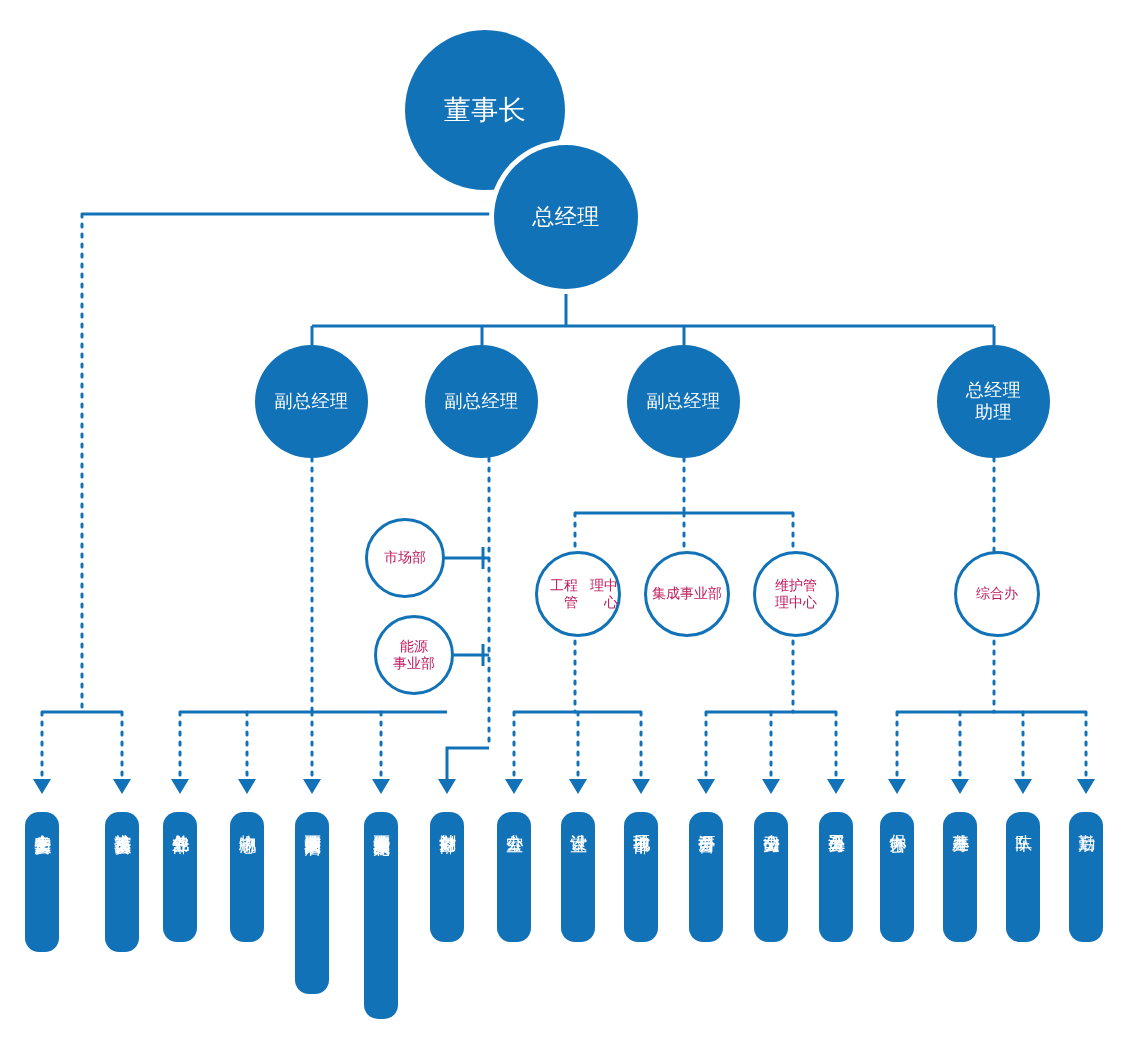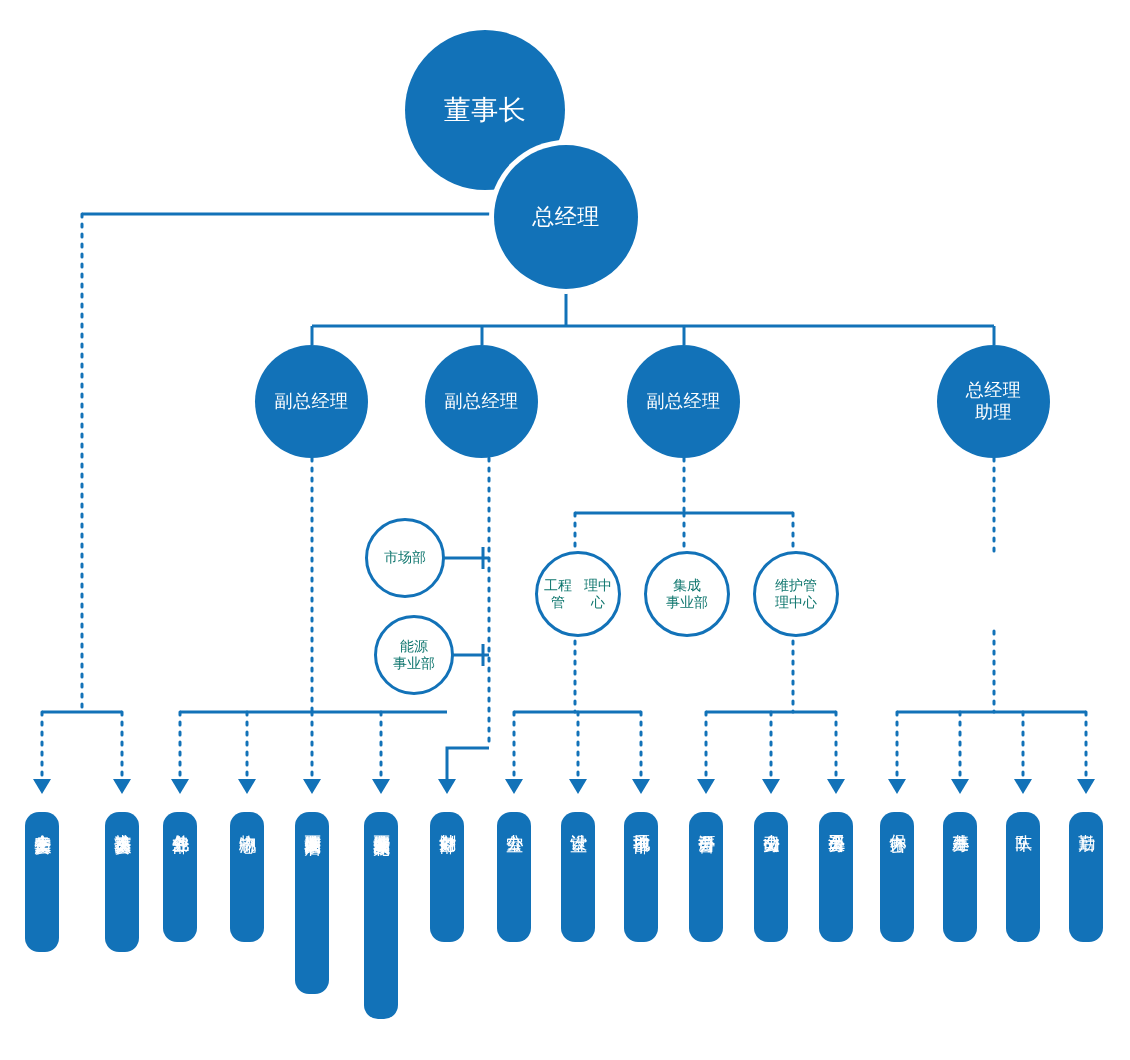--- a/index.html
+++ b/index.html
@@ -9,22 +9,22 @@
 
   
   .fcircle{position:absolute;border-radius:50%;background:#1272B8;color:#ffffff;
            display:flex;align-items:center;justify-content:center;text-align:center;
            line-height:1.22;font-weight:400;letter-spacing:.5px;}
   .fcircle.top{z-index:5;}
   .fcircle.gm{z-index:6;box-shadow:0 0 0 5px #ffffff;}
 
   
   .ocircle{position:absolute;border-radius:50%;background:#ffffff;
-           border:3px solid #1272B8;color:#0f766e;
-           display:flex;align-items:center;justify-content:center;text-align:center;
+           border:3px solid #1272B8;color:#be185d;
+           display:flex;align-items:center;justify-content:center;text-align:right;
            line-height:1.22;font-size:14px;z-index:4;}
 
   
   .vbox{position:absolute;background:#1272B8;border-radius:14px;color:#ffffff;
         font-size:17px;line-height:1.08;letter-spacing:.5px;
         display:flex;align-items:flex-start;justify-content:center;
         padding-top:9px;box-sizing:border-box;z-index:3;}
   .vbox span{writing-mode:vertical-rl;text-orientation:upright;white-space:nowrap;}
 </style>
 </head>
@@ -144,30 +144,33 @@
   <div class="ocircle" style="left:374px;top:615px;width:74px;height:74px;flex-direction:column;">
     <span>能源</span>
     <span>事业部</span>
   </div>
 
   <div class="ocircle" style="left:535px;top:551px;width:80px;height:80px;flex-direction:row;">
     <span>工程管</span>
     <span>理中心</span>
   </div>
 
-  <div class="ocircle" style="left:644px;top:551px;width:80px;height:80px;flex-direction:column;">
+  <div class="ocircle" style="left:644px;top:551px;width:80px;height:80px;flex-direction:row;">
     <span>集成</span>
     <span>事业部</span>
   </div>
 
   <div class="ocircle" style="left:753px;top:551px;width:80px;height:80px;flex-direction:column;">
     <span>维护管</span>
     <span>理中心</span>
   </div>
 
+  <div class="ocircle" style="left:954px;top:551px;width:80px;height:80px;">
+    <span>综合办</span>
+  </div>
 
   <div class="vbox" style="left:25px;top:812px;width:34px;height:140px;">
     <span>安全生产委员会</span>
   </div>
 
   <div class="vbox" style="left:105px;top:812px;width:34px;height:140px;">
     <span>技术决策委员会</span>
   </div>
 
   <div class="vbox" style="left:163px;top:812px;width:34px;height:130px;">

